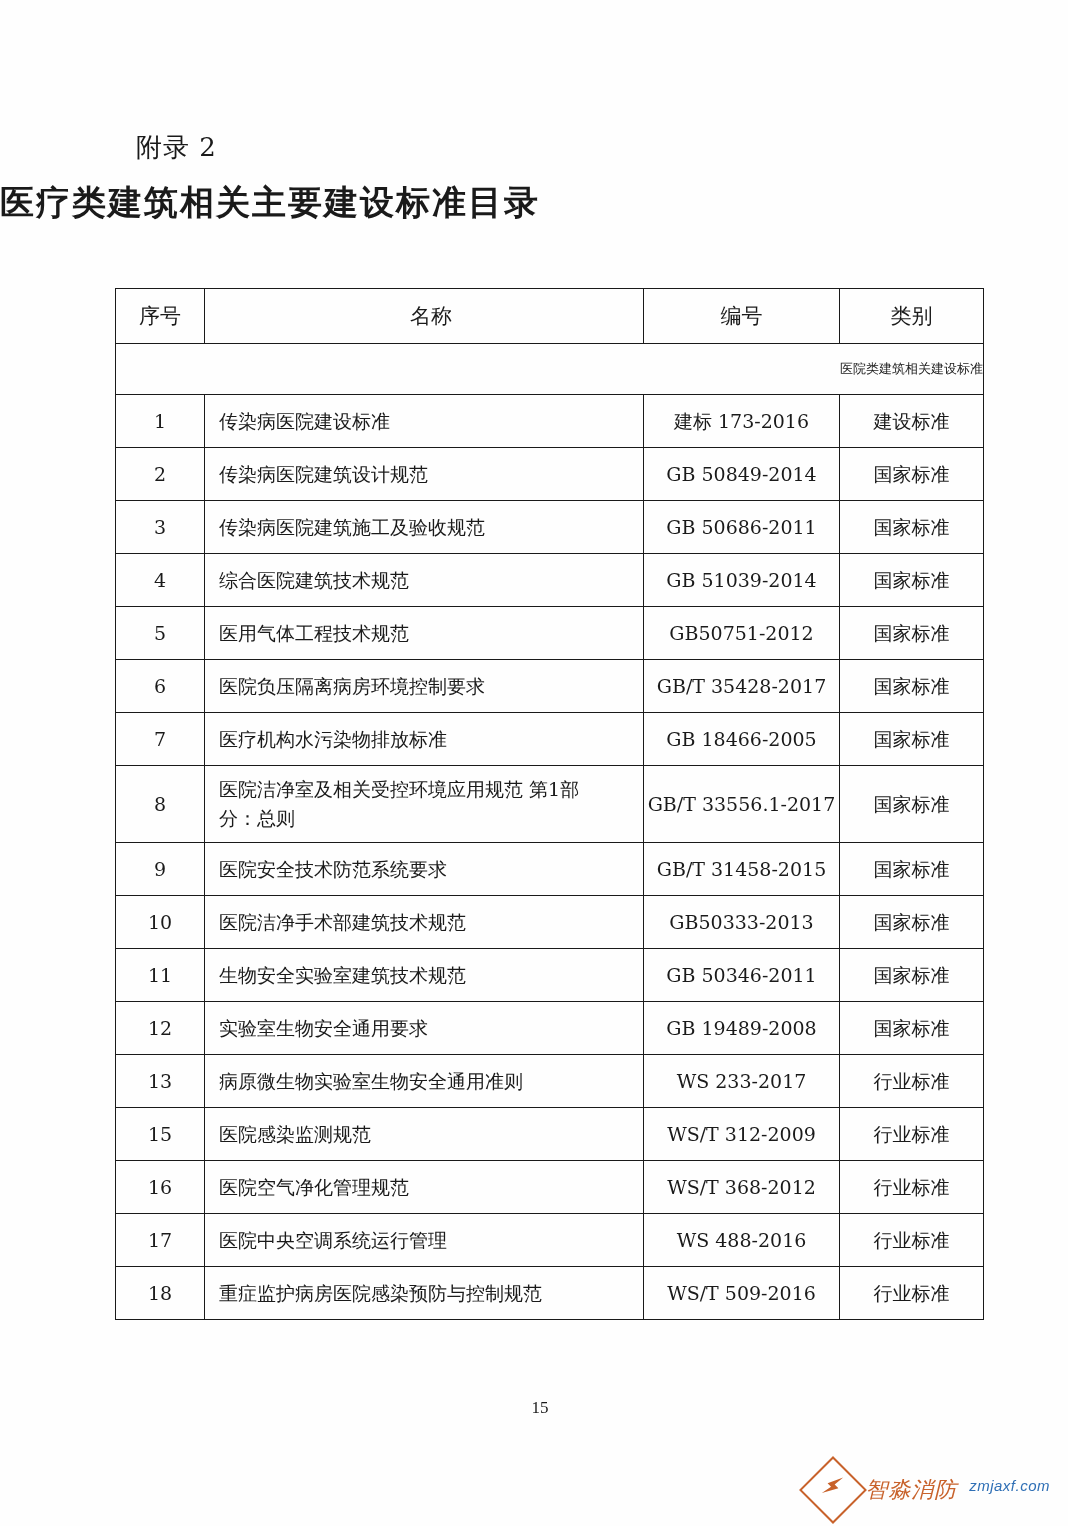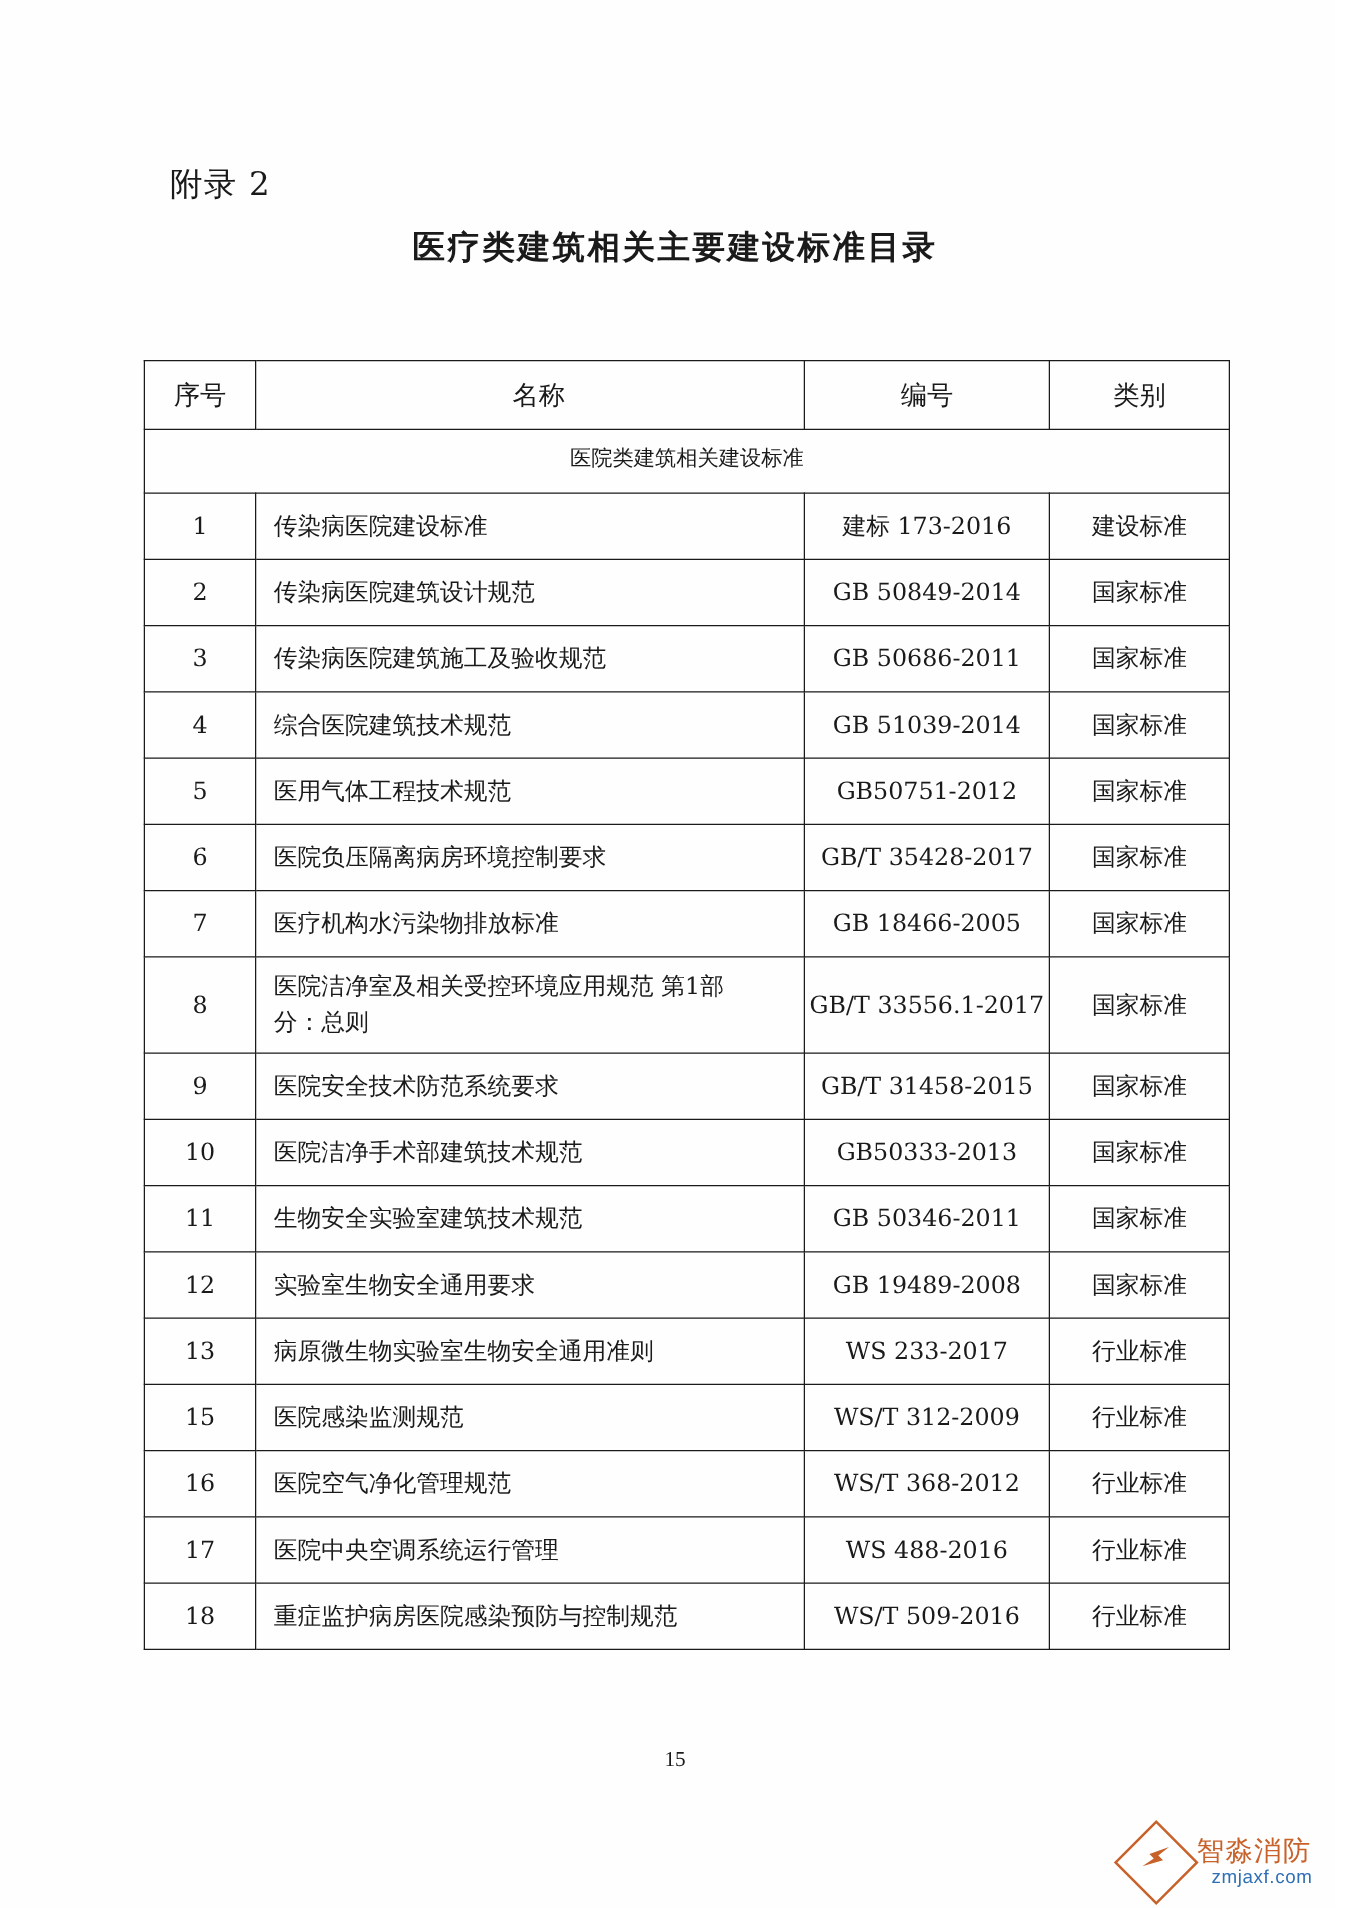--- a/index.html
+++ b/index.html
@@ -28,22 +28,21 @@
     top: 130px;
     font-size: 26px;
     letter-spacing: 1px;
     font-family: "DejaVu Serif", "Liberation Serif", serif;
   }
   .doc-title {
     position: absolute;
     left: 0;
     top: 180px;
     width: 1080px;
-    text-align: center;
-    font-size: 26px;
+    font-size: 34px;
     font-weight: bold;
     letter-spacing: 2px;
   }
   table.std-table {
     position: absolute;
     left: 115px;
     top: 288px;
     width: 850px;
     border-collapse: collapse;
     table-layout: fixed;
@@ -61,24 +60,23 @@
   .col-type { width: 143px; text-align: center; }
 
   thead td {
     height: 54px;
     text-align: center !important;
     padding-left: 0 !important;
     font-size: 21px;
   }
   .section-row td {
     height: 50px;
-    text-align: center;
+    text-align: right;
     padding-left: 0 !important;
-    font-size: 17px;
-    font-family: Liberation Mono, monospace;
+    font-size: 13px;
   }
   tbody tr td {
     height: 52px;
     font-size: 19px;
     line-height: 1.5;
   }
   tbody tr.tall td {
     height: 76px;
   }
   .cell-two-line {
@@ -115,22 +113,23 @@
     position: absolute;
     left: 12px;
     top: 6px;
     width: 14px;
     height: 26px;
     background: #c8622b;
     clip-path: polygon(60% 0, 10% 58%, 45% 58%, 30% 100%, 90% 42%, 52% 42%);
   }
   .wm-text {
     display: flex;
-    flex-direction: column;
+    flex-direction: row;
     line-height: 1.1;
+    font-style: italic;
   }
   .wm-title {
     font-size: 22px;
     color: #c8622b;
     font-family: "DejaVu Sans", sans-serif;
     letter-spacing: 1px;
   }
   .wm-url {
     font-size: 15px;
     color: #2f6fb5;

